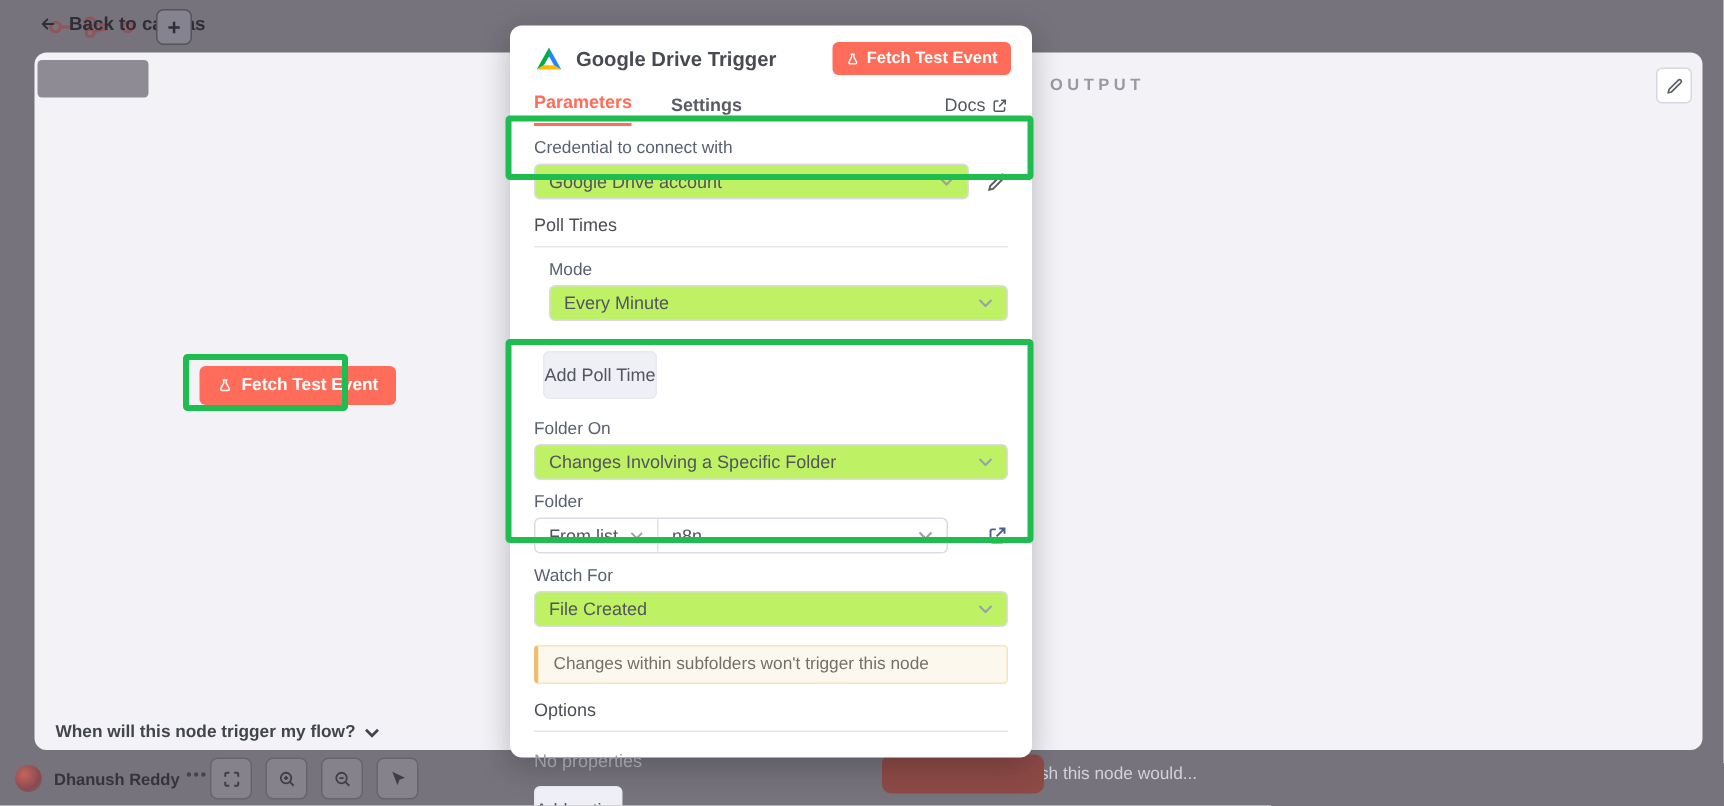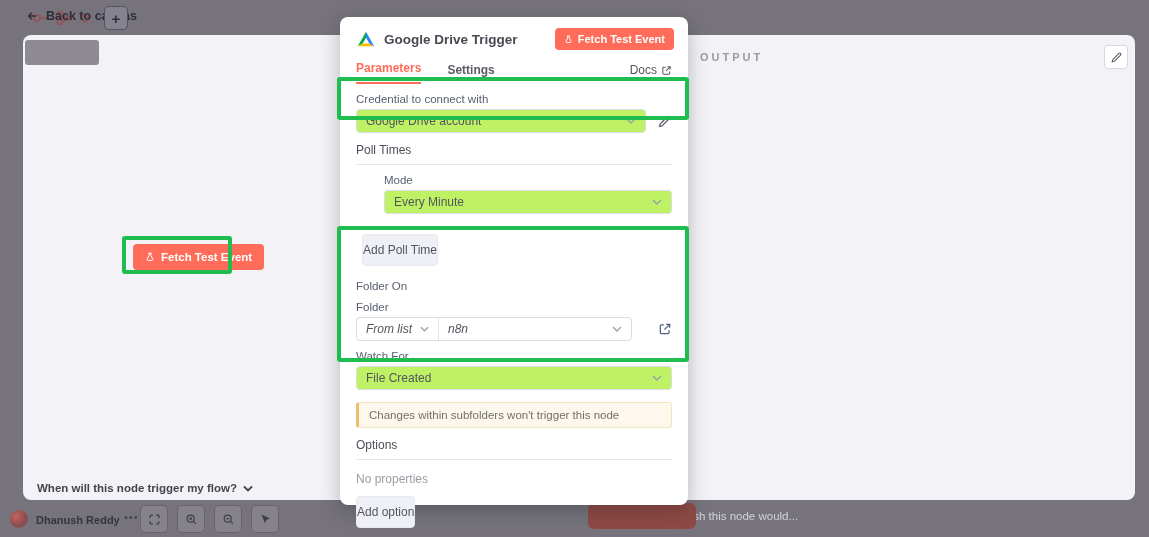--- a/index.html
+++ b/index.html
@@ -64,27 +64,27 @@
   .sel { height:24px; border:1px solid #d9dce3; border-radius:4px; background:#bef264;
     display:flex; align-items:center; justify-content:space-between; padding:0 9px;
     font-size:12px; color:#52555e; cursor:pointer; }
   .sel .chev { color:#9aa0ab; }
   .cred-row { display:flex; align-items:center; gap:11px; }
   .cred-row .sel { flex:1; }
   .pencil { color:#5a5d66; cursor:pointer; }
 
   .sect-header { margin:10px 16px 0; font-size:12px; color:#4c4f57; padding-bottom:7px;
     border-bottom:1px solid #e4e6ec; }
-  .indent { margin-left:44px; }
+  .indent { margin-left:26px; }
   .gray-btn { display:flex; align-items:center; justify-content:center; height:32px;
     background:#eef0f5; border:1px solid #e7e9f0; border-radius:4px; font-size:12px;
     color:#54565e; cursor:pointer; margin:20px 15px 0 22px; font-family:inherit; }
   .gray-btn.opt { margin:10px 16px 0; }
 
-  .folder-ctl { display:flex; align-items:center; gap:26px;font-style:italic; }
+  .folder-ctl { display:flex; align-items:center; gap:26px; }
   .folder-sel { flex:1; display:flex; align-items:stretch; height:24px;
     border:1px solid #d9dce3; border-radius:4px; background:#fff; }
   .folder-src { display:flex; align-items:center; gap:8px; padding:0 9px; font-size:12px;
     color:#52555e; border-right:1px solid #e2e4ea; cursor:pointer; }
   .folder-val { flex:1; display:flex; align-items:center; justify-content:space-between;
     padding:0 9px; font-size:12px; color:#52555e; cursor:pointer; }
   .ext-link { color:#4c5f87; cursor:pointer; }
 
   .notice { margin:12px 16px 0; background:#fdf8ee; border:1px solid #f3e4c2;
     border-left:3px solid #edbe6e; border-radius:3px; padding:6px 10px;
@@ -215,20 +215,26 @@
       <svg class="chev" width="10" height="6" viewBox="0 0 10 6" fill="none" stroke="currentColor" stroke-width="1.4">
           <path d="M1 1l4 4 4-4"></path>
         </svg>
     </div>
   </div>
 
   <button class="gray-btn">Add Poll Time</button>
 
   <div class="grp" style="margin-top:14px;">
     <label>Folder On</label>
+    <div class="sel">
+      <span>Changes Involving a Specific Folder</span>
+      <svg class="chev" width="10" height="6" viewBox="0 0 10 6" fill="none" stroke="currentColor" stroke-width="1.4">
+          <path d="M1 1l4 4 4-4"></path>
+        </svg>
+    </div>
   </div>
 
   <div class="grp">
     <label>Folder</label>
     <div class="folder-ctl">
       <div class="folder-sel">
         <div class="folder-src">
           <span>From list</span>
           <svg class="chev" width="9" height="6" viewBox="0 0 10 6" fill="none" stroke="#9aa0ab" stroke-width="1.4">
               <path d="M1 1l4 4 4-4"></path>

